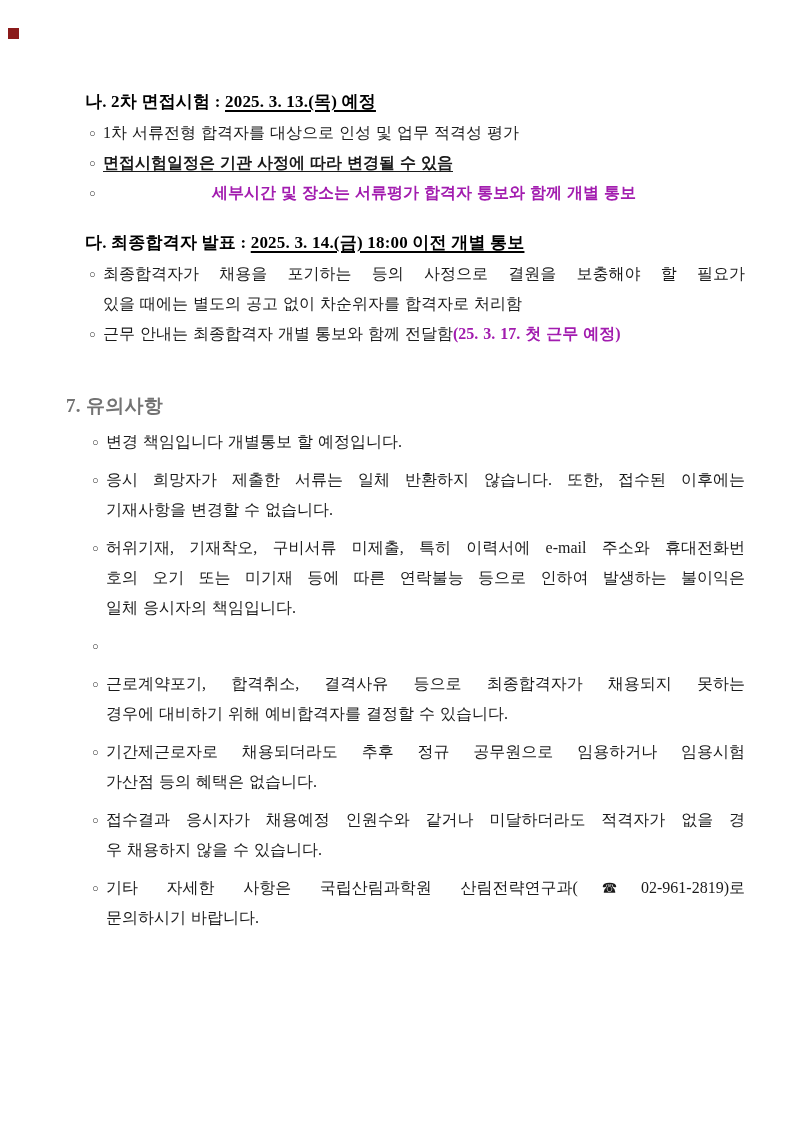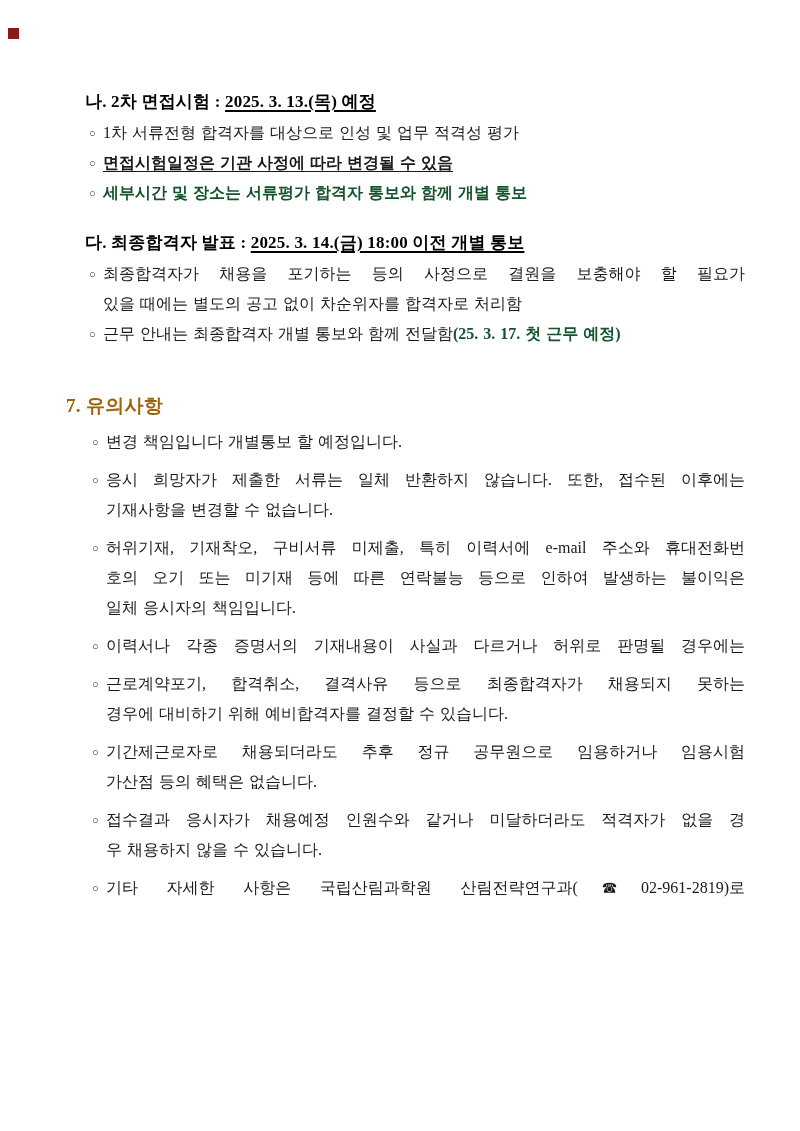--- a/index.html
+++ b/index.html
@@ -19,38 +19,38 @@
     margin:0 40px 0 85px;
     font-size:17px;line-height:32px;font-weight:bold;color:#000;
     letter-spacing:.2px;
   }
   .h2-first{margin-top:86px;}
   .h2-second{margin-top:19px;}
   .u{text-decoration:underline;text-underline-offset:3px;text-decoration-thickness:1.5px;}
   .ul-body{text-decoration:underline;text-underline-offset:3px;text-decoration-thickness:1px;font-weight:bold;}
   .h1{
     margin:36px 40px 0 66px;
-    font-size:19px;line-height:42px;font-weight:bold;color:#a16207;
+    font-size:19px;line-height:42px;font-weight:bold;color:#737373;
     letter-spacing:.3px;
   }
   .bullet{
     display:flex;
     font-size:16px;line-height:30px;
     word-spacing:1px;
   }
   .bullet.ind-a{margin-left:89px;width:656px;}  
   .bullet.ind-b{margin-left:92px;width:653px;}  
   .marker{
     flex:0 0 14px;
     font-size:11px;line-height:30px;color:#2b2b2b;
   }
   .btext{flex:1;min-width:0;}
   .line{min-height:30px;}
   .jl{text-align:justify;text-align-last:justify;}
-  .bold{font-weight:bold;color:#14532d;}
+  .bold{font-weight:bold;color:#a21caf;text-align:center;}
   .note-item{margin-bottom:8px;}
 </style>
 </head>
 <body>
 
 <div class="doc">
 
   <div class="corner-marker"></div>
 
   <div class="h2 h2-first"><span>나. 2차 면접시험 : </span><span class="u">2025. 3. 13.(목) 예정</span></div>
@@ -112,21 +112,20 @@
     <div class="btext">
       <div class="line jl">허위기재, 기재착오, 구비서류 미제출, 특히 이력서에 e-mail 주소와 휴대전화번</div>
       <div class="line jl">호의 오기 또는 미기재 등에 따른 연락불능 등으로 인하여 발생하는 불이익은</div>
       <div class="line">일체 응시자의 책임입니다.</div>
     </div>
   </div>
 
   <div class="bullet ind-b note-item">
     <span class="marker">○</span>
     <div class="btext">
-      <div class="line jl">이력서나 각종 증명서의 기재내용이 사실과 다르거나 허위로 판명될 경우에는</div>
     </div>
   </div>
 
   <div class="bullet ind-b note-item">
     <span class="marker">○</span>
     <div class="btext">
       <div class="line jl">근로계약포기, 합격취소, 결격사유 등으로 최종합격자가 채용되지 못하는</div>
       <div class="line">경우에 대비하기 위해 예비합격자를 결정할 수 있습니다.</div>
     </div>
   </div>
@@ -144,16 +143,17 @@
     <div class="btext">
       <div class="line jl">접수결과 응시자가 채용예정 인원수와 같거나 미달하더라도 적격자가 없을 경</div>
       <div class="line">우 채용하지 않을 수 있습니다.</div>
     </div>
   </div>
 
   <div class="bullet ind-b note-item">
     <span class="marker">○</span>
     <div class="btext">
       <div class="line jl">기타 자세한 사항은 국립산림과학원 산림전략연구과(☎02-961-2819)로</div>
+      <div class="line">문의하시기 바랍니다.</div>
     </div>
   </div>
 
 </div>
 
 </body></html>

